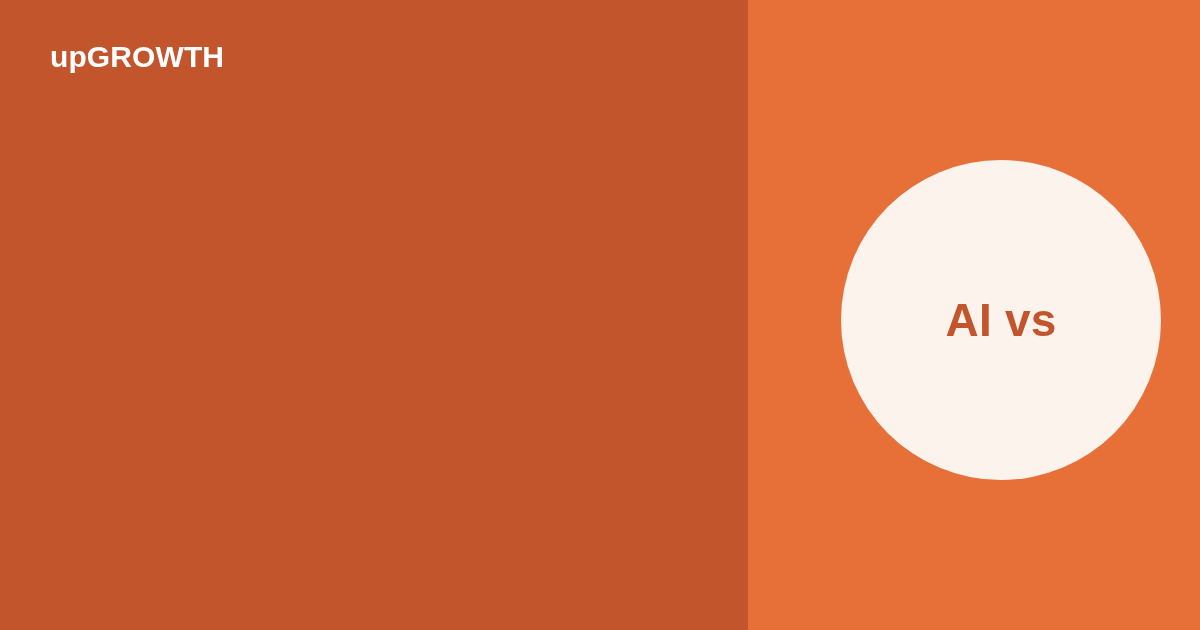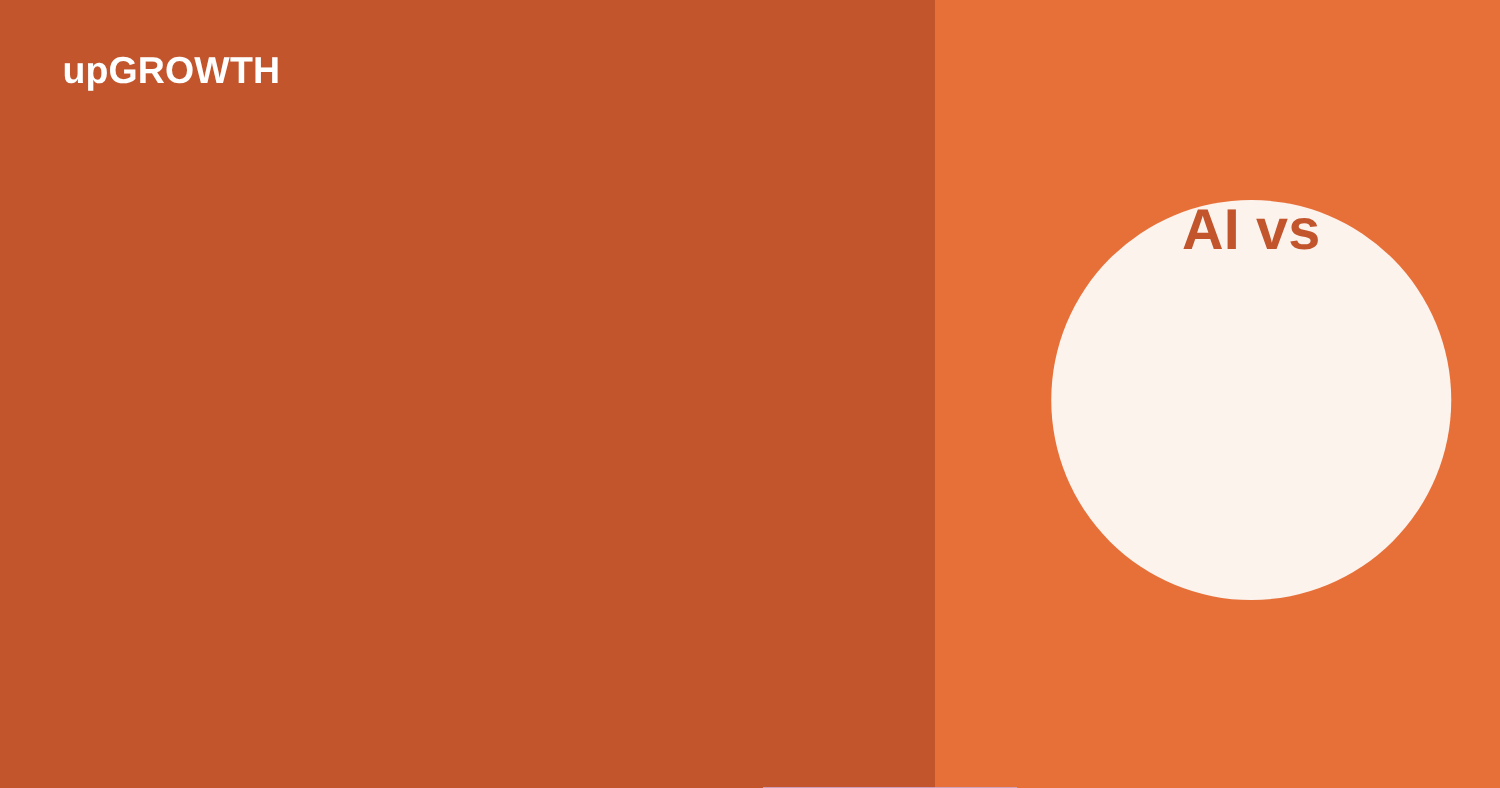--- a/index.html
+++ b/index.html
@@ -67,20 +67,21 @@
 
   .badge-circle {
     position: absolute;
     left: 93px;   
     top: 160px;
     width: 320px;
     height: 320px;
     border-radius: 50%;
     background: #fdf3ed;
     display: flex;
+    align-items: center;
     justify-content: center;
   }
 
   .badge-label {
     font-size: 46px;
     line-height: 46px;
     font-weight: bold;
     color: #c2552c;
     letter-spacing: 0.2px;
     white-space: nowrap;

